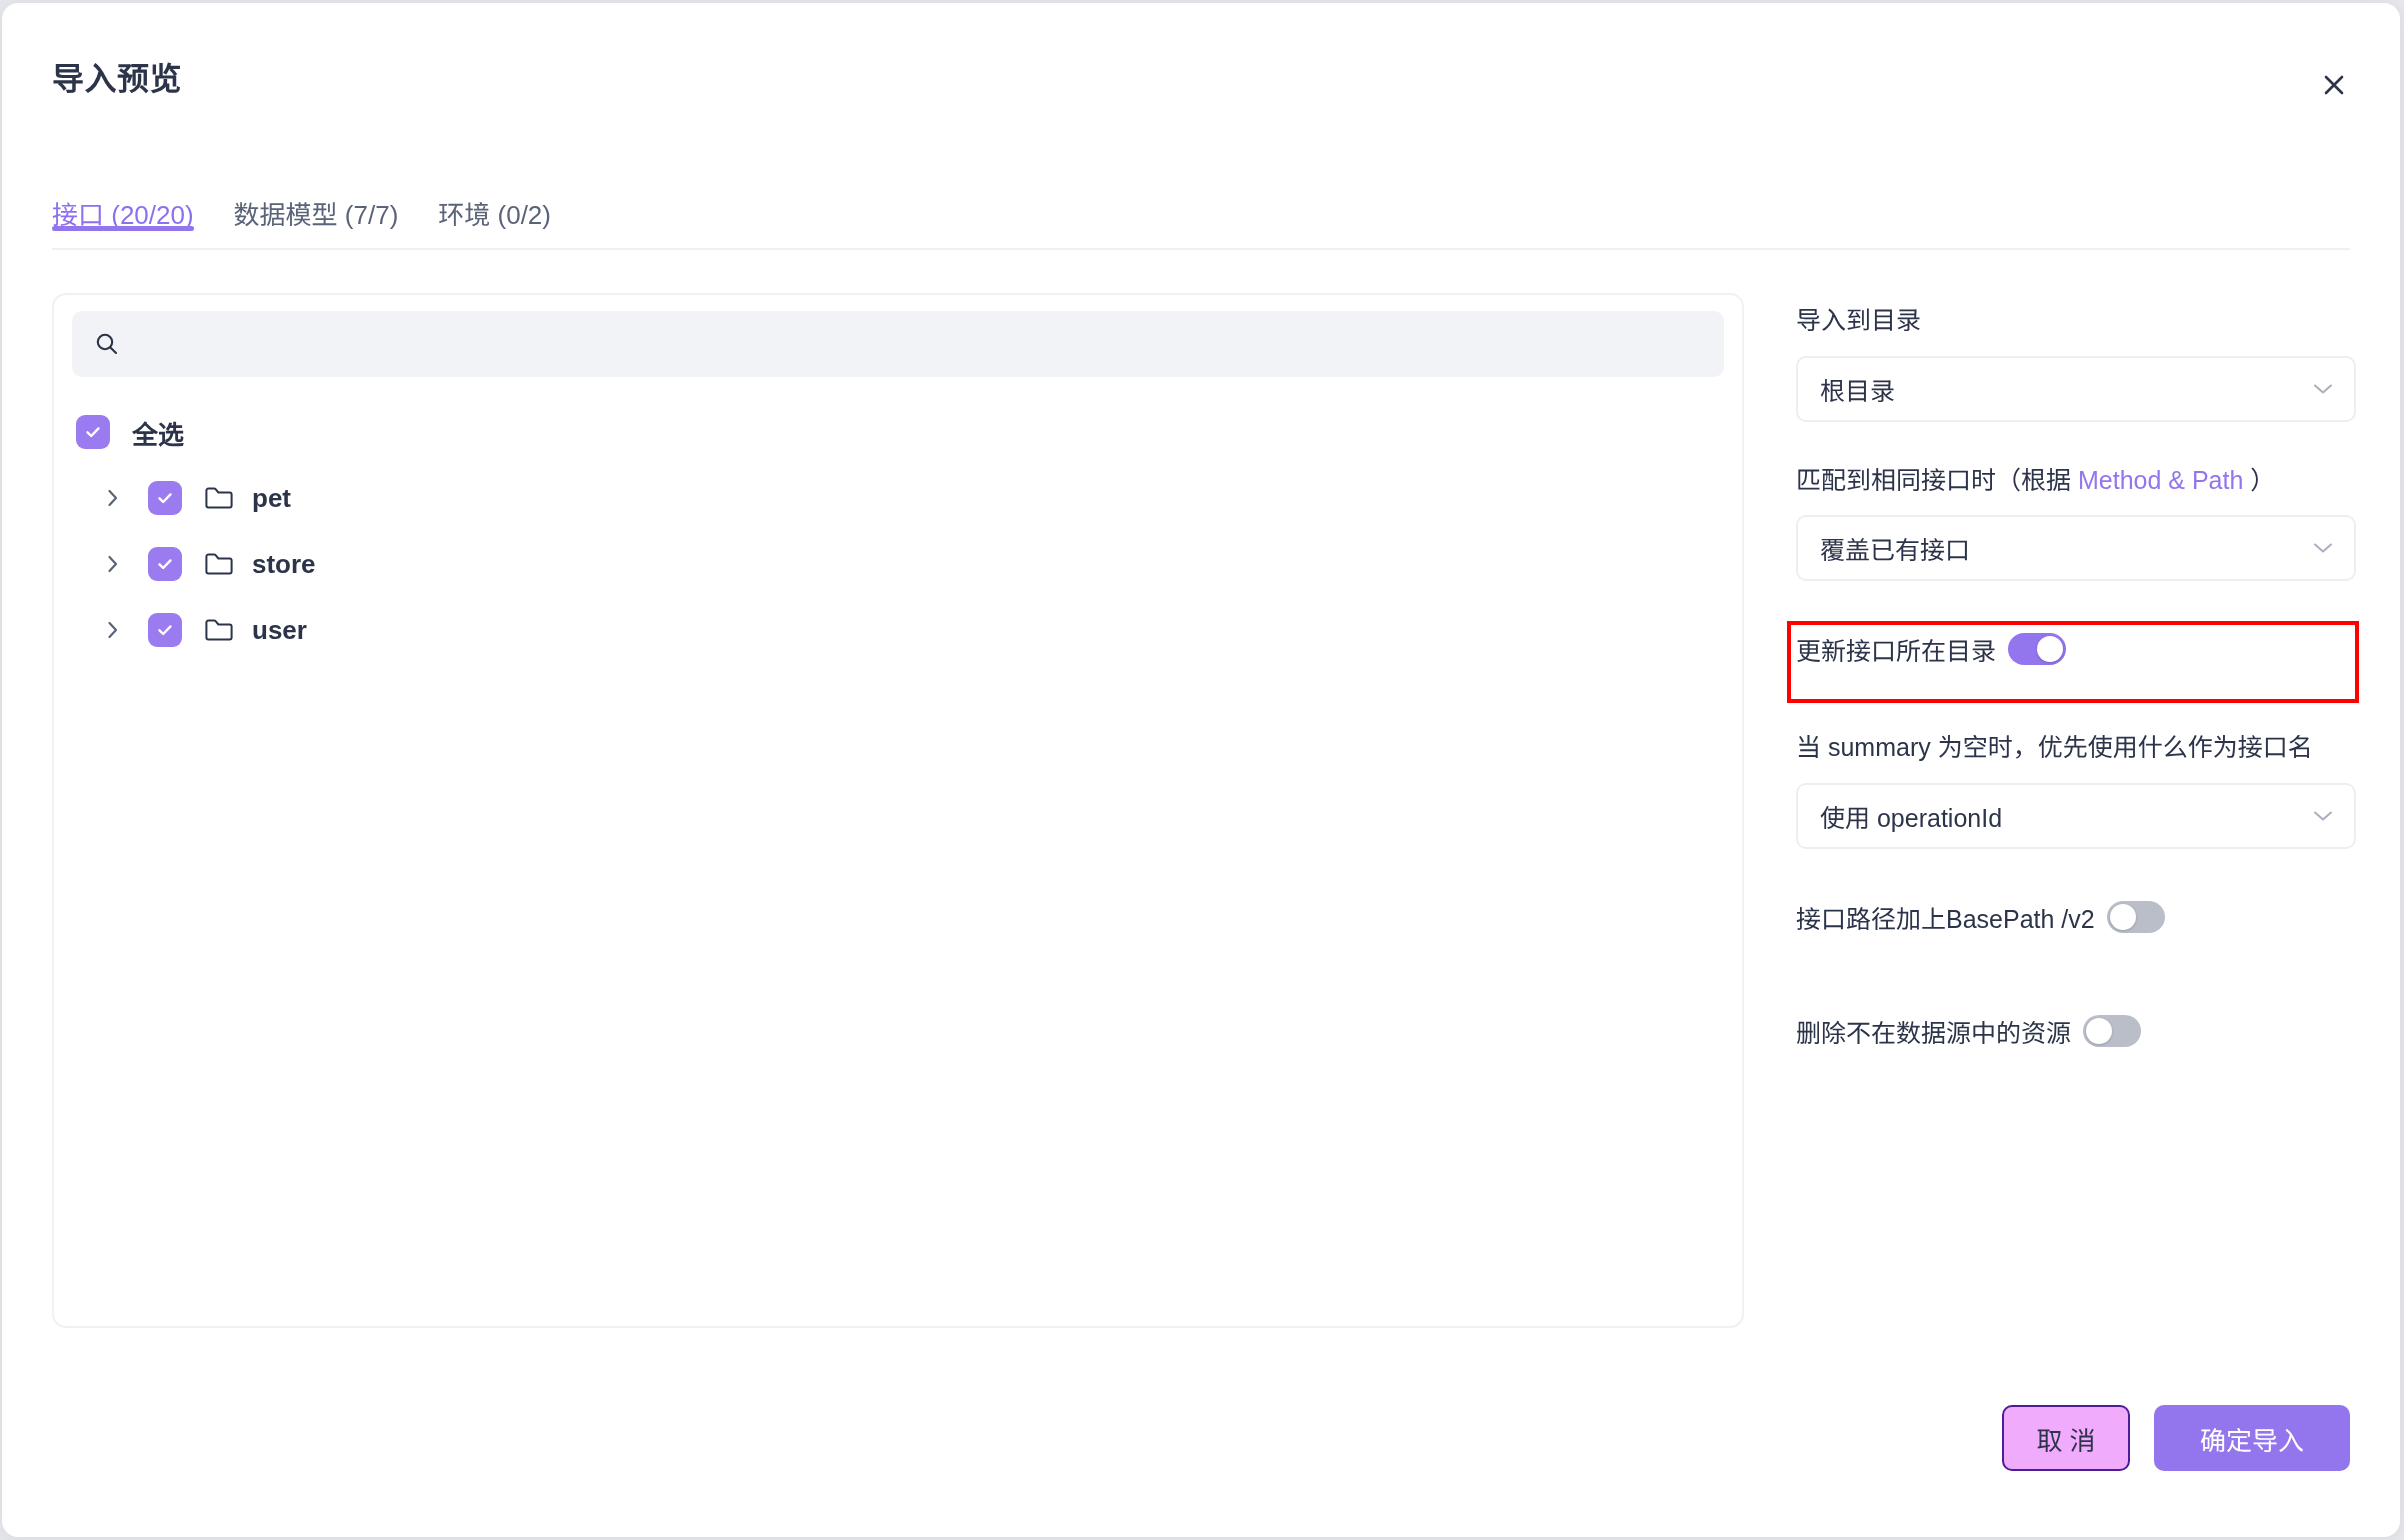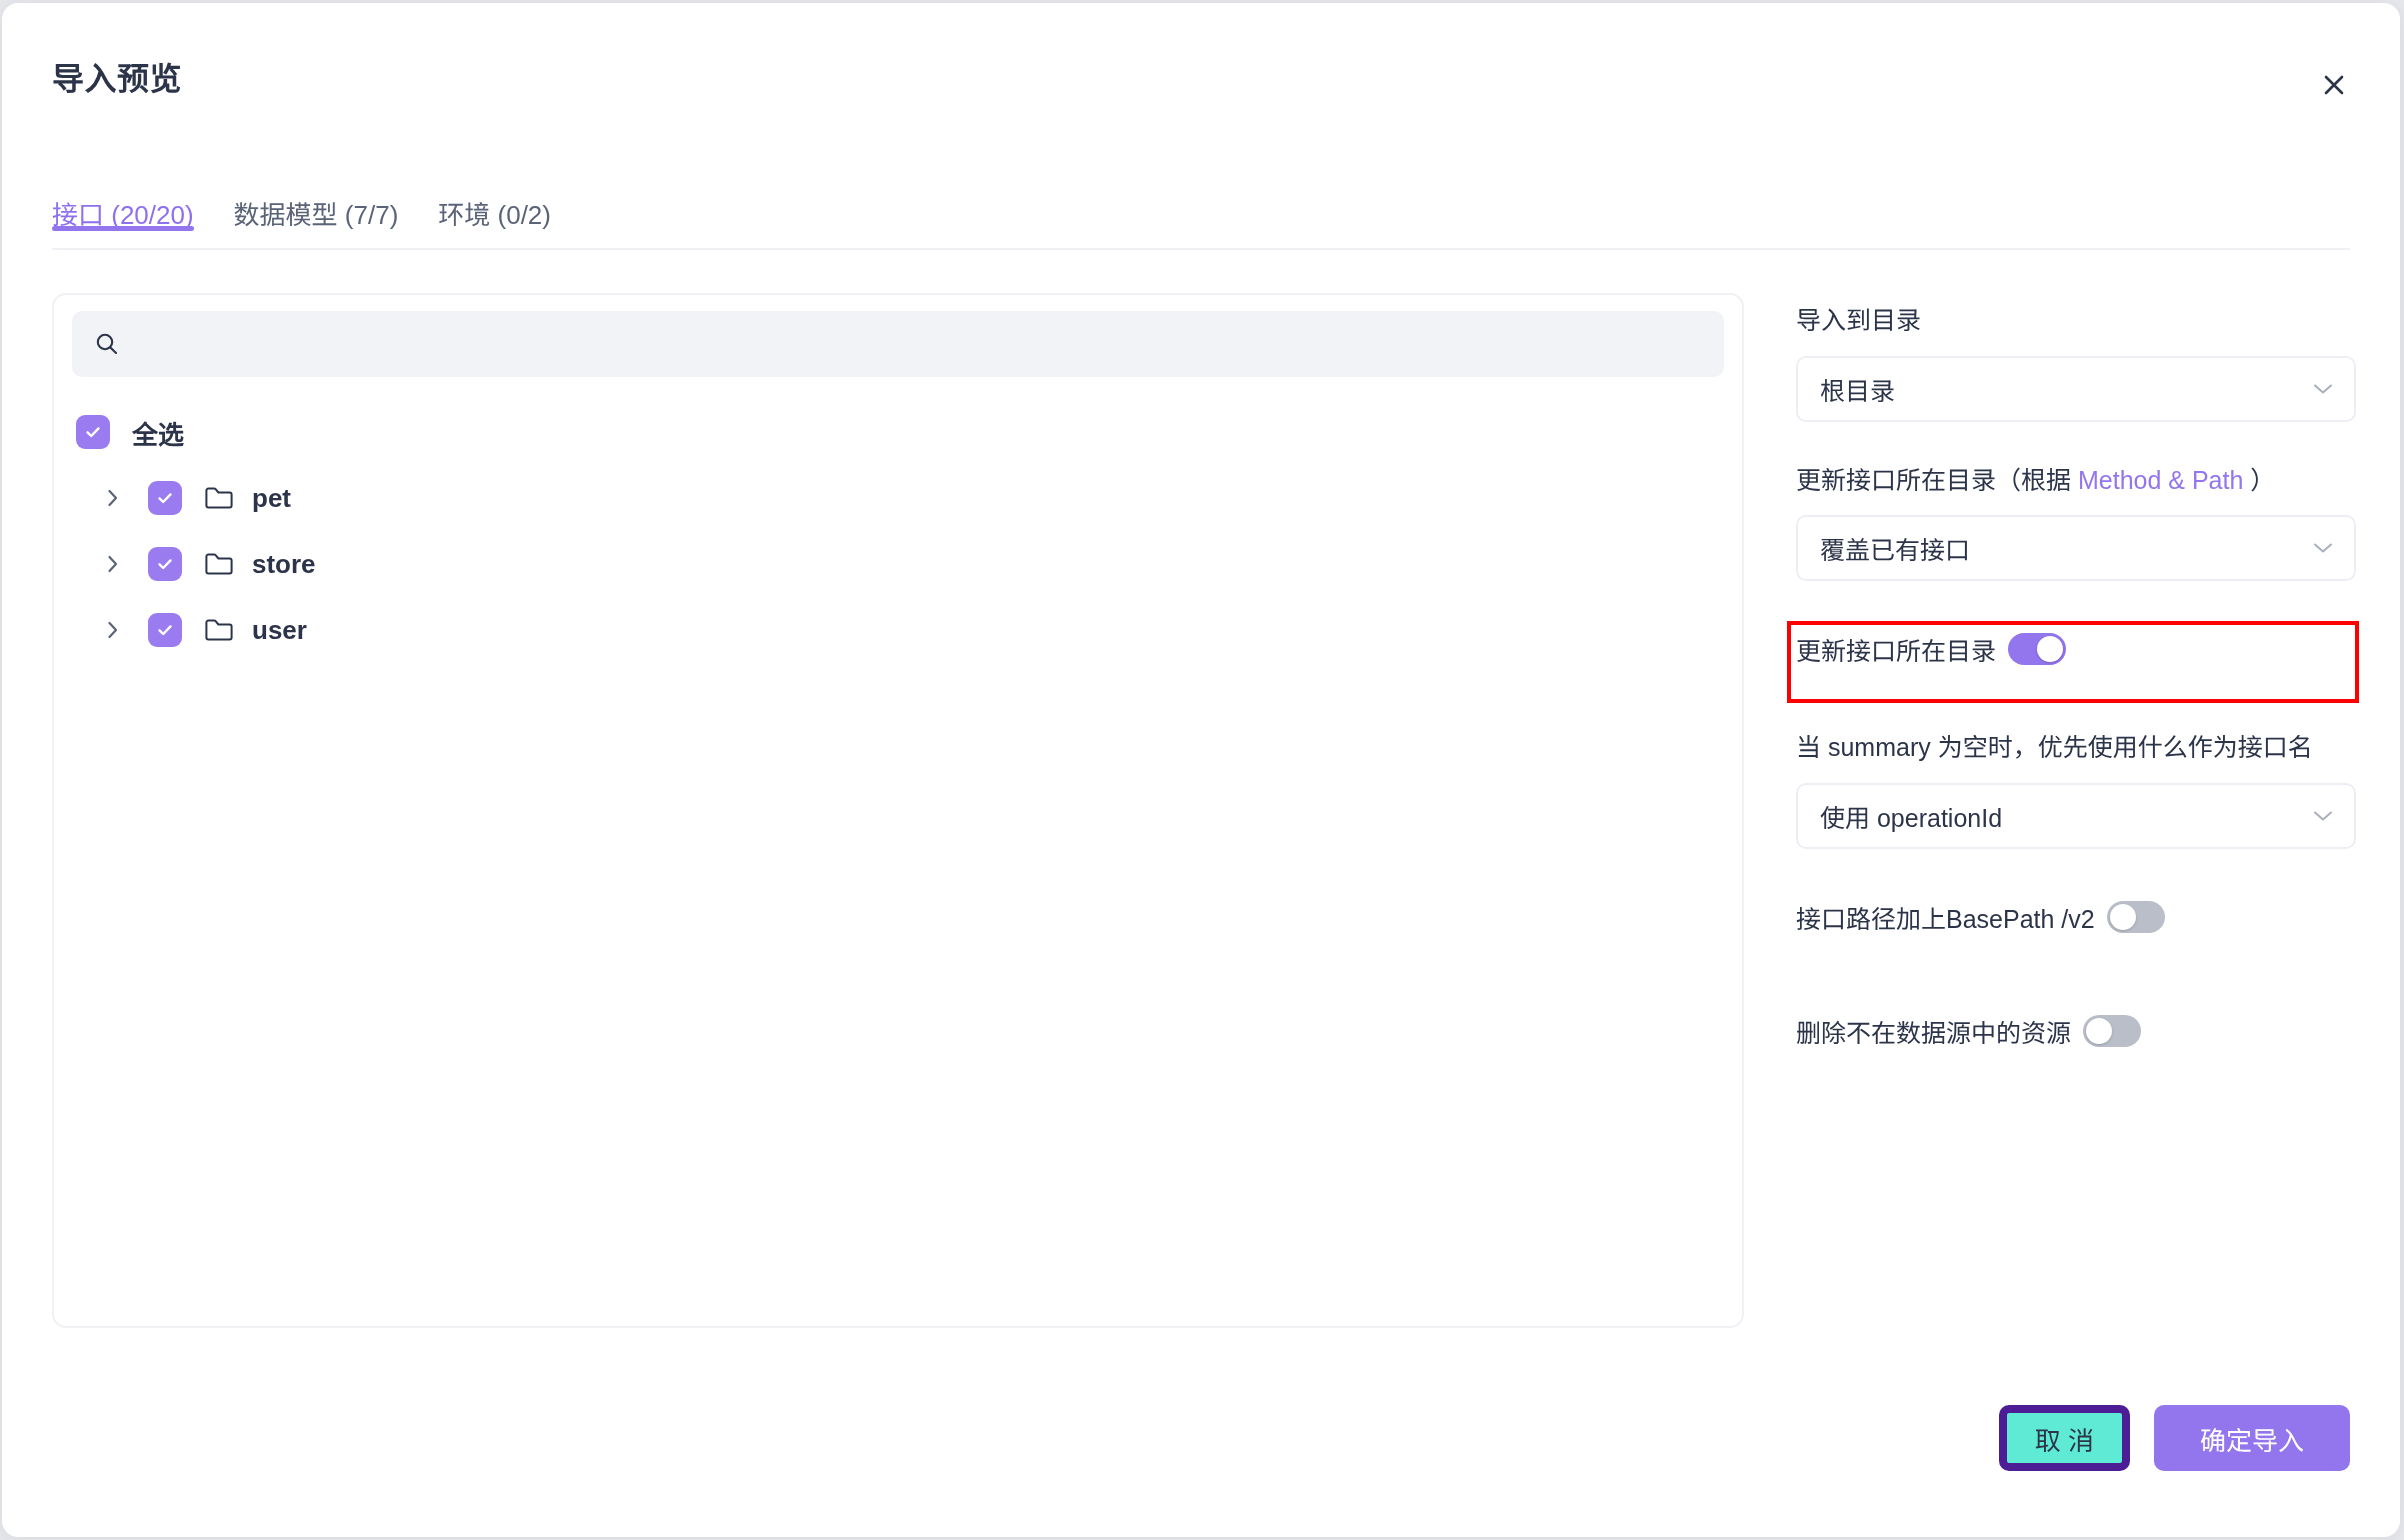--- a/index.html
+++ b/index.html
@@ -300,23 +300,23 @@
     align-items: center;
     justify-content: center;
     cursor: pointer;
     border: none;
     box-sizing: border-box;
     white-space: nowrap;
   }
   .btn-cancel {
     min-width: 128px;
     padding: 5px 28px;
-    background: #5eead4;
-    color: #2c3449;
-    border: 8px solid #4c1d95;
+    background: #f0abfc;
+    color: #2c3449;
+    border: 2px solid #4c1d95;
   }
   .btn-primary {
     min-width: 196px;
     padding: 0 28px;
     background: #9375ee;
     color: #ffffff;
   }
 </style>
 </head>
 <body>
@@ -432,21 +432,21 @@
         <span class="select-value">根目录</span>
         <span class="select-caret">
           <svg width="22" height="14" viewBox="0 0 22 14" fill="none">
             <path d="M3 3.5 L11 10.5 L19 3.5" stroke="#aab0bd" stroke-width="2.1" stroke-linecap="round" stroke-linejoin="round"></path>
           </svg>
         </span>
       </div>
     </div>
 
     <div class="field-block">
-      <div class="field-label"><span>更新接口所在目录（根据 </span><span class="accent">Method &amp; Path</span><span> ）</span></div>
+      <div class="field-label"><span>匹配到相同接口时（根据 </span><span class="accent">Method &amp; Path</span><span> ）</span></div>
       <div class="select">
         <span class="select-value">覆盖已有接口</span>
         <span class="select-caret">
           <svg width="22" height="14" viewBox="0 0 22 14" fill="none">
             <path d="M3 3.5 L11 10.5 L19 3.5" stroke="#aab0bd" stroke-width="2.1" stroke-linecap="round" stroke-linejoin="round"></path>
           </svg>
         </span>
       </div>
     </div>
 

